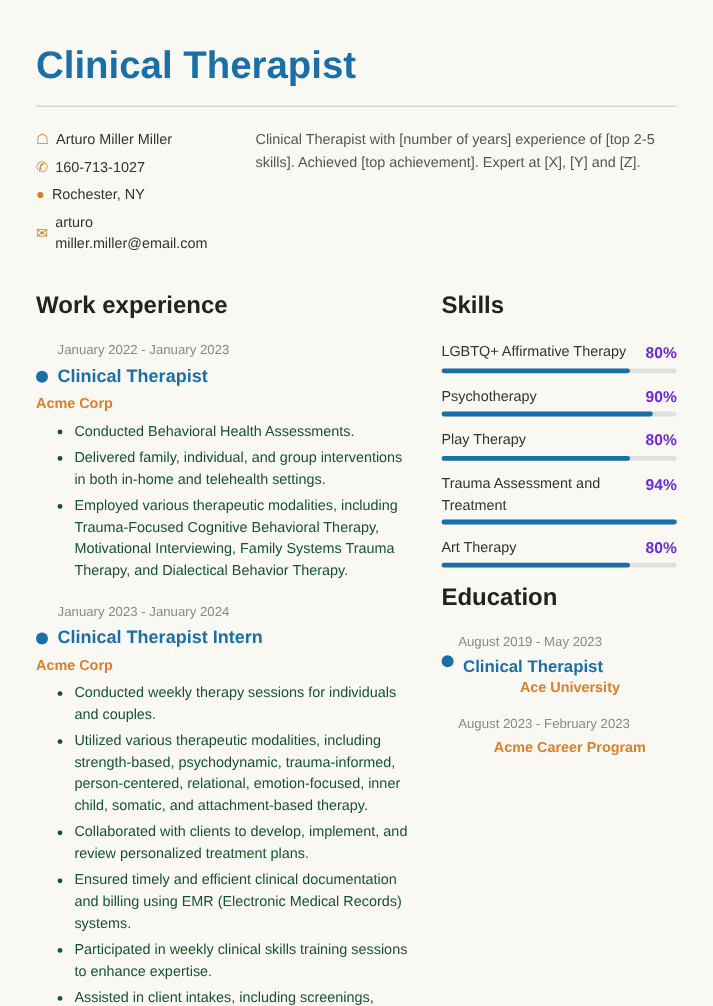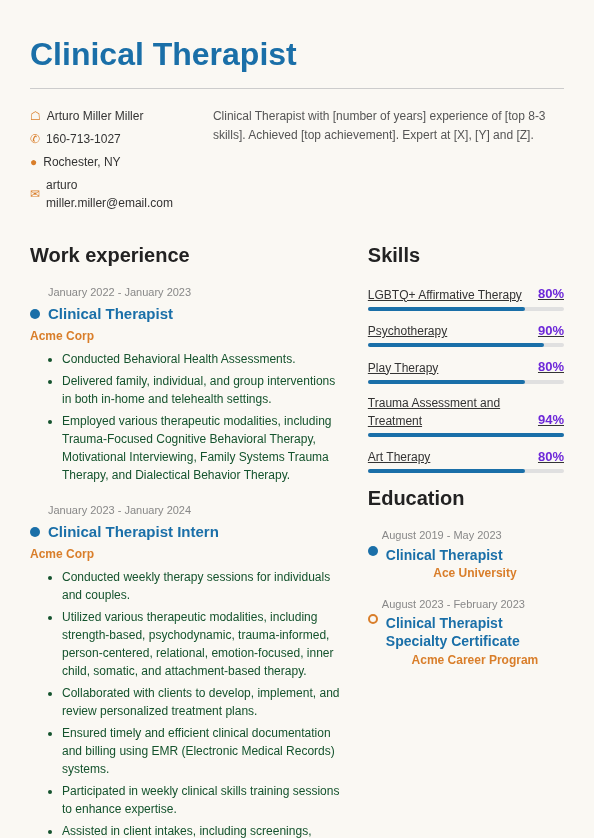--- a/index.html
+++ b/index.html
@@ -118,23 +118,22 @@
       margin-bottom: 4px;
       line-height: 1.5;
     }
     
     .skill-item {
       margin-bottom: 10px;
     }
     .skill-label-row {
       display: flex;
       justify-content: space-between;
-      align-items: flex-end;
+      align-items: flex-start;
       margin-bottom: 3px;
-      text-decoration: underline;
     }
     .skill-label {
       font-size: 12px;
       color: #333;
     }
     .skill-pct {
       font-size: 13px;
       font-weight: bold;
       color: #6d28d9;
     }
@@ -195,21 +194,21 @@
     </div>
     <div class="contact-item">
       <span class="contact-icon">●</span>
       <span>Rochester, NY</span>
     </div>
     <div class="contact-item">
       <span class="contact-icon">✉</span>
       <span>arturo<br>miller.miller@email.com</span>
     </div>
   </div>
-  <div class="summary-text">Clinical Therapist with [number of years] experience of [top 8-3 skills]. Achieved [top achievement]. Expert at [X], [Y] and [Z].</div>
+  <div class="summary-text">Clinical Therapist with [number of years] experience of [top 2-5 skills]. Achieved [top achievement]. Expert at [X], [Y] and [Z].</div>
 </div>
 
 <div class="two-col">
 
   <div class="left-col">
     <h2 class="section-title">Work experience</h2>
 
     <div class="job-entry">
       <div class="job-date">January 2022 - January 2023</div>
       <div class="job-title-row">
@@ -303,21 +302,17 @@
       <div class="edu-date">August 2019 - May 2023</div>
       <div class="edu-title-row">
         <div class="bullet-circle"></div>
         <span class="edu-title">Clinical Therapist</span>
       </div>
       <div class="edu-school">Ace University</div>
     </div>
 
     <div class="edu-entry">
       <div class="edu-date">August 2023 - February 2023</div>
-      <div class="edu-title-row">
-        <div class="bullet-circle-outline"></div>
-        <span class="edu-title">Clinical Therapist Specialty Certificate</span>
-      </div>
       <div class="edu-school">Acme Career Program</div>
     </div>
 
   </div>
 </div>
 
 </body></html>

